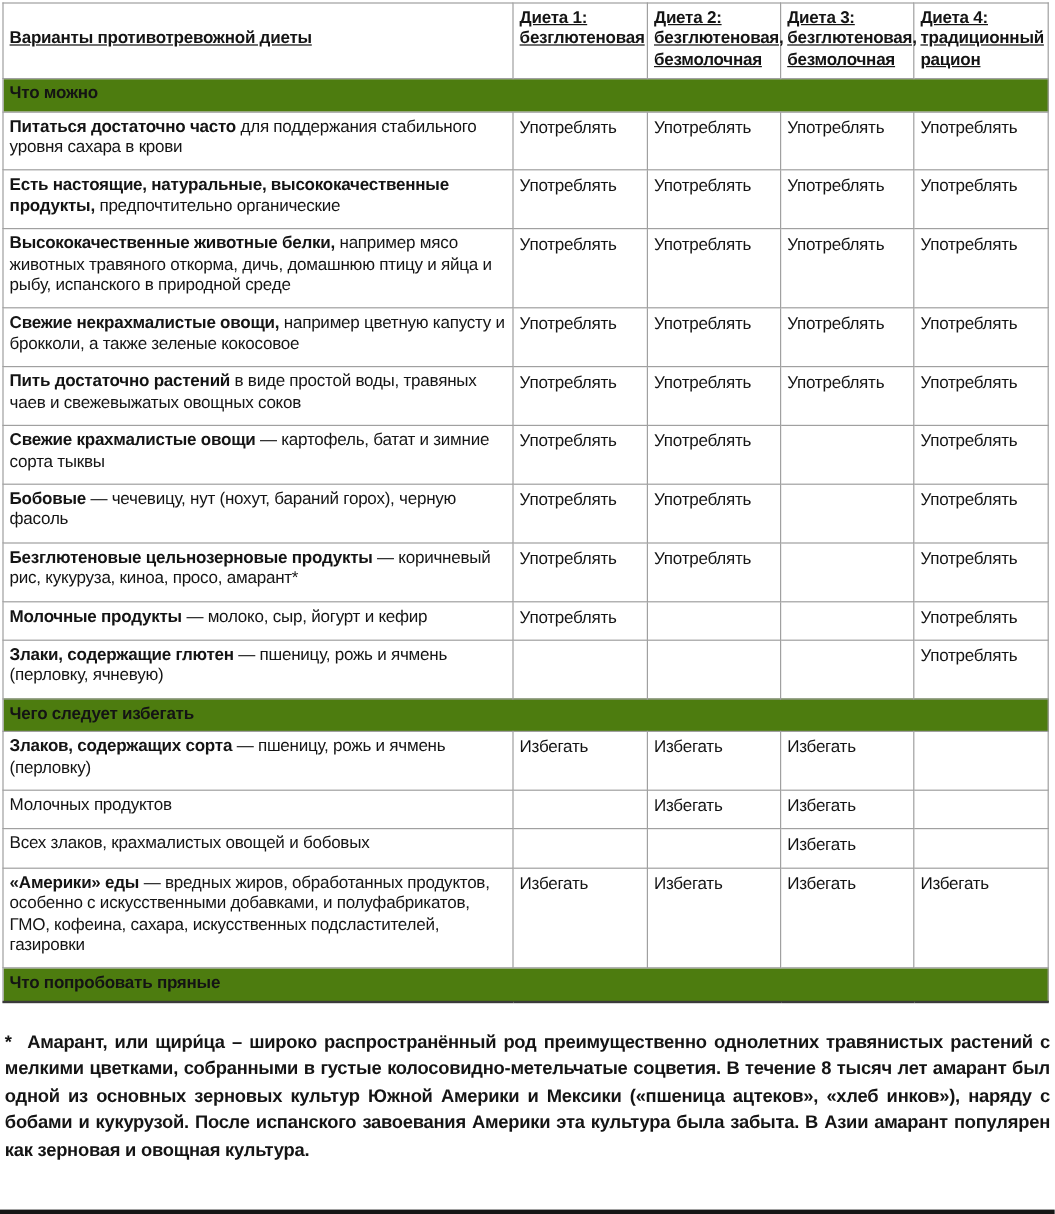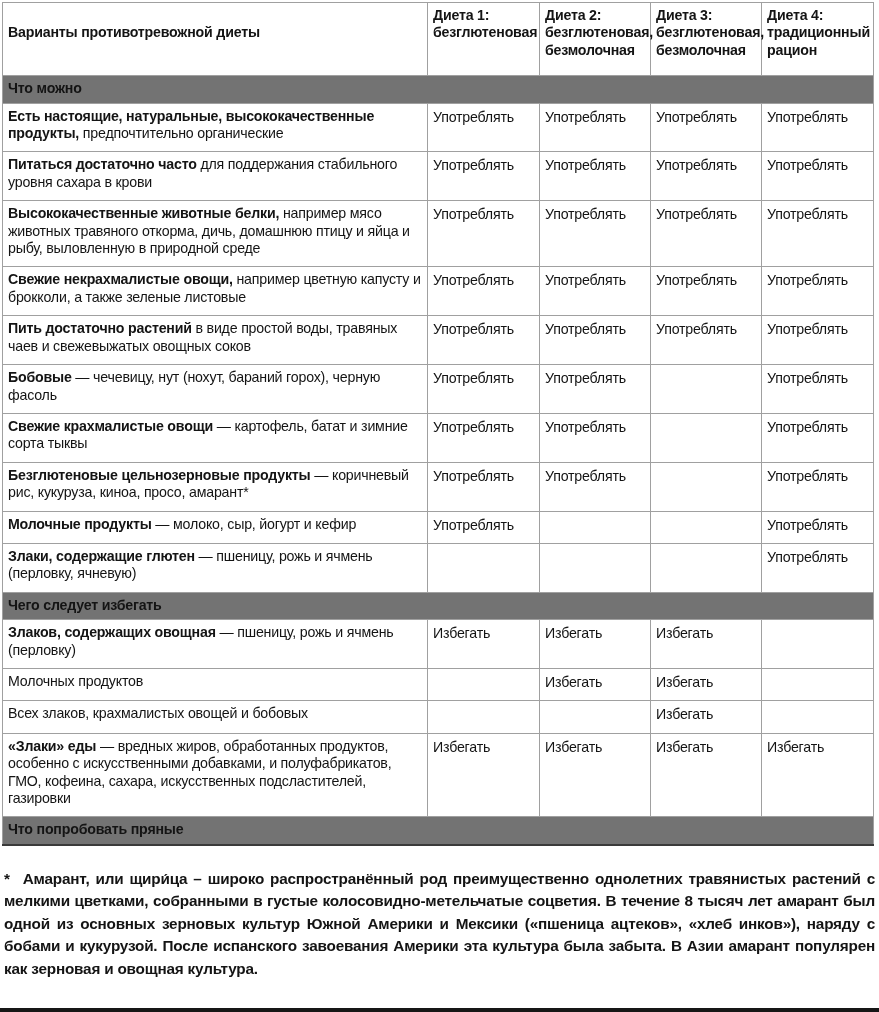--- a/index.html
+++ b/index.html
@@ -10,24 +10,24 @@
   .page{padding:2px 0 0 2px;}
   table{
     border-collapse:collapse;width:871px;table-layout:fixed;
     border:1px solid #4a4a4a;border-bottom:2px solid #3a3a3a;
   }
   th,td{
     border:1px solid #a0a0a0;vertical-align:top;
     font-size:14.2px;line-height:17.4px;letter-spacing:-0.2px;
     padding:4px 6px 9px 5px;text-align:left;
   }
-  thead th{font-weight:bold;white-space:pre-line;padding-bottom:16px;}
+  thead th{font-weight:bold;white-space:pre-line;padding-bottom:6px;text-decoration:underline;}
   th.corner{vertical-align:middle;}
   tr.sec td{
-    background:#737373;font-weight:bold;padding:4px 6px 5px 5px;
+    background:#4d7c0f;font-weight:bold;padding:4px 6px 5px 5px;
   }
   td.lbl .b{font-weight:bold;}
   td.cell{padding-top:5px;}
   .footnote{
     width:871px;margin:22px 0 0 2px;text-align:justify;
     font-weight:bold;font-size:15.3px;line-height:22.5px;letter-spacing:-0.2px;
   }
   .footnote .mark{margin-right:13px;font-weight:bold;}
   .bottom-edge{
     position:absolute;left:0;bottom:0;width:879px;height:4px;background:#161616;
@@ -57,63 +57,63 @@
         <th>Диета 4:
 традиционный рацион</th>
       </tr>
     </thead>
 
     <tbody>
       <tr class="sec">
         <td colspan="5">Что можно</td>
       </tr>
       <tr>
+        <td class="lbl"><span class="b">Питаться достаточно часто</span><span> для поддержания стабильного уровня сахара в крови</span></td>
+        <td class="cell">Употреблять</td>
+        <td class="cell">Употреблять</td>
+        <td class="cell">Употреблять</td>
+        <td class="cell">Употреблять</td>
+      </tr>
+      <tr>
         <td class="lbl"><span class="b">Есть настоящие, натуральные, высококачественные продукты,</span><span> предпочтительно органические</span></td>
         <td class="cell">Употреблять</td>
         <td class="cell">Употреблять</td>
         <td class="cell">Употреблять</td>
         <td class="cell">Употреблять</td>
       </tr>
       <tr>
-        <td class="lbl"><span class="b">Питаться достаточно часто</span><span> для поддержания стабильного уровня сахара в крови</span></td>
+        <td class="lbl"><span class="b">Высококачественные животные белки,</span><span> например мясо животных травяного откорма, дичь, домашнюю птицу и яйца и рыбу, испанского в природной среде</span></td>
         <td class="cell">Употреблять</td>
         <td class="cell">Употреблять</td>
         <td class="cell">Употреблять</td>
         <td class="cell">Употреблять</td>
       </tr>
       <tr>
-        <td class="lbl"><span class="b">Высококачественные животные белки,</span><span> например мясо животных травяного откорма, дичь, домашнюю птицу и яйца и рыбу, выловленную в природной среде</span></td>
-        <td class="cell">Употреблять</td>
-        <td class="cell">Употреблять</td>
-        <td class="cell">Употреблять</td>
-        <td class="cell">Употреблять</td>
-      </tr>
-      <tr>
-        <td class="lbl"><span class="b">Свежие некрахмалистые овощи,</span><span> например цветную капусту и брокколи, а также зеленые листовые</span></td>
+        <td class="lbl"><span class="b">Свежие некрахмалистые овощи,</span><span> например цветную капусту и брокколи, а также зеленые кокосовое</span></td>
         <td class="cell">Употреблять</td>
         <td class="cell">Употреблять</td>
         <td class="cell">Употреблять</td>
         <td class="cell">Употреблять</td>
       </tr>
       <tr>
         <td class="lbl"><span class="b">Пить достаточно растений</span><span> в виде простой воды, травяных чаев и свежевыжатых овощных соков</span></td>
         <td class="cell">Употреблять</td>
         <td class="cell">Употреблять</td>
         <td class="cell">Употреблять</td>
         <td class="cell">Употреблять</td>
       </tr>
       <tr>
-        <td class="lbl"><span class="b">Бобовые</span><span> — чечевицу, нут (нохут, бараний горох), черную фасоль</span></td>
+        <td class="lbl"><span class="b">Свежие крахмалистые овощи</span><span> — картофель, батат и зимние сорта тыквы</span></td>
         <td class="cell">Употреблять</td>
         <td class="cell">Употреблять</td>
         <td class="cell"></td>
         <td class="cell">Употреблять</td>
       </tr>
       <tr>
-        <td class="lbl"><span class="b">Свежие крахмалистые овощи</span><span> — картофель, батат и зимние сорта тыквы</span></td>
+        <td class="lbl"><span class="b">Бобовые</span><span> — чечевицу, нут (нохут, бараний горох), черную фасоль</span></td>
         <td class="cell">Употреблять</td>
         <td class="cell">Употреблять</td>
         <td class="cell"></td>
         <td class="cell">Употреблять</td>
       </tr>
       <tr>
         <td class="lbl"><span class="b">Безглютеновые цельнозерновые продукты</span><span> — коричневый рис, кукуруза, киноа, просо, амарант*</span></td>
         <td class="cell">Употреблять</td>
         <td class="cell">Употреблять</td>
         <td class="cell"></td>
@@ -133,42 +133,42 @@
         <td class="cell"></td>
         <td class="cell">Употреблять</td>
       </tr>
     </tbody>
 
     <tbody>
       <tr class="sec">
         <td colspan="5">Чего следует избегать</td>
       </tr>
       <tr>
-        <td class="lbl"><span class="b">Злаков, содержащих овощная</span><span> — пшеницу, рожь и ячмень (перловку)</span></td>
+        <td class="lbl"><span class="b">Злаков, содержащих сорта</span><span> — пшеницу, рожь и ячмень (перловку)</span></td>
         <td class="cell">Избегать</td>
         <td class="cell">Избегать</td>
         <td class="cell">Избегать</td>
         <td class="cell"></td>
       </tr>
       <tr>
         <td class="lbl"><span class="b"></span><span>Молочных продуктов</span></td>
         <td class="cell"></td>
         <td class="cell">Избегать</td>
         <td class="cell">Избегать</td>
         <td class="cell"></td>
       </tr>
       <tr>
         <td class="lbl"><span class="b"></span><span>Всех злаков, крахмалистых овощей и бобовых</span></td>
         <td class="cell"></td>
         <td class="cell"></td>
         <td class="cell">Избегать</td>
         <td class="cell"></td>
       </tr>
       <tr>
-        <td class="lbl"><span class="b">«Злаки» еды</span><span> — вредных жиров, обработанных продуктов, особенно с искусственными добавками, и полуфабрикатов, ГМО, кофеина, сахара, искусственных подсластителей, газировки</span></td>
+        <td class="lbl"><span class="b">«Америки» еды</span><span> — вредных жиров, обработанных продуктов, особенно с искусственными добавками, и полуфабрикатов, ГМО, кофеина, сахара, искусственных подсластителей, газировки</span></td>
         <td class="cell">Избегать</td>
         <td class="cell">Избегать</td>
         <td class="cell">Избегать</td>
         <td class="cell">Избегать</td>
       </tr>
     </tbody>
 
     <tbody>
       <tr class="sec">
         <td colspan="5">Что попробовать пряные</td>

